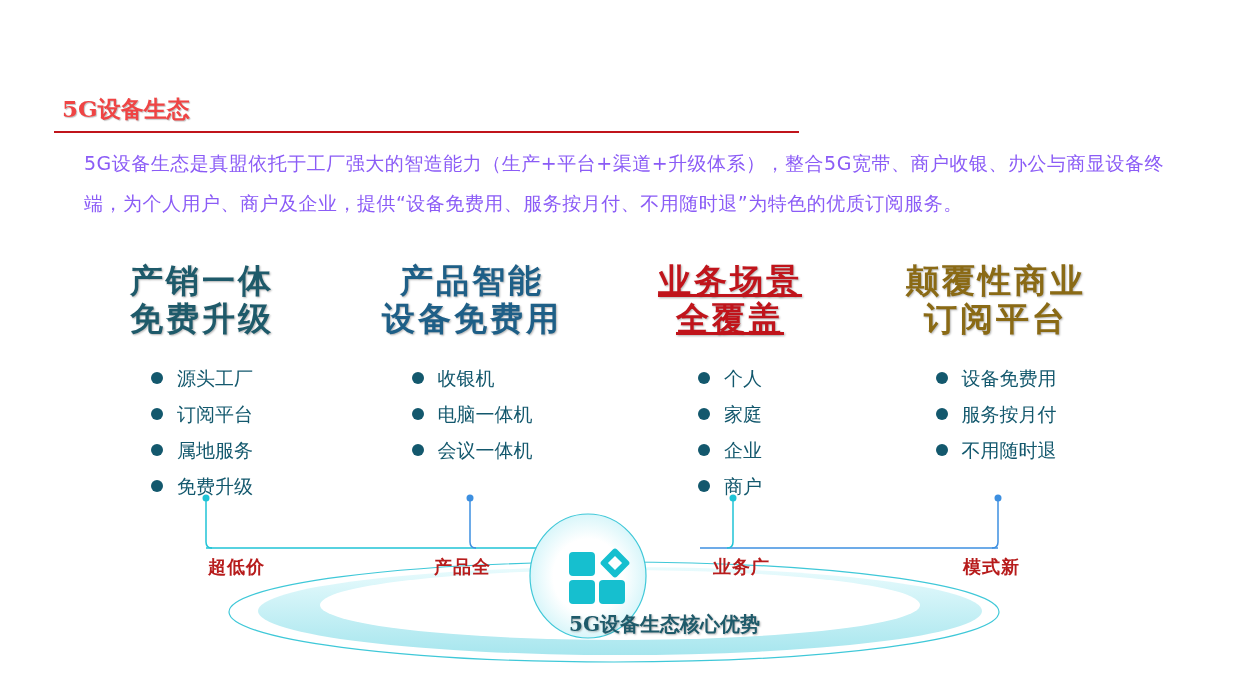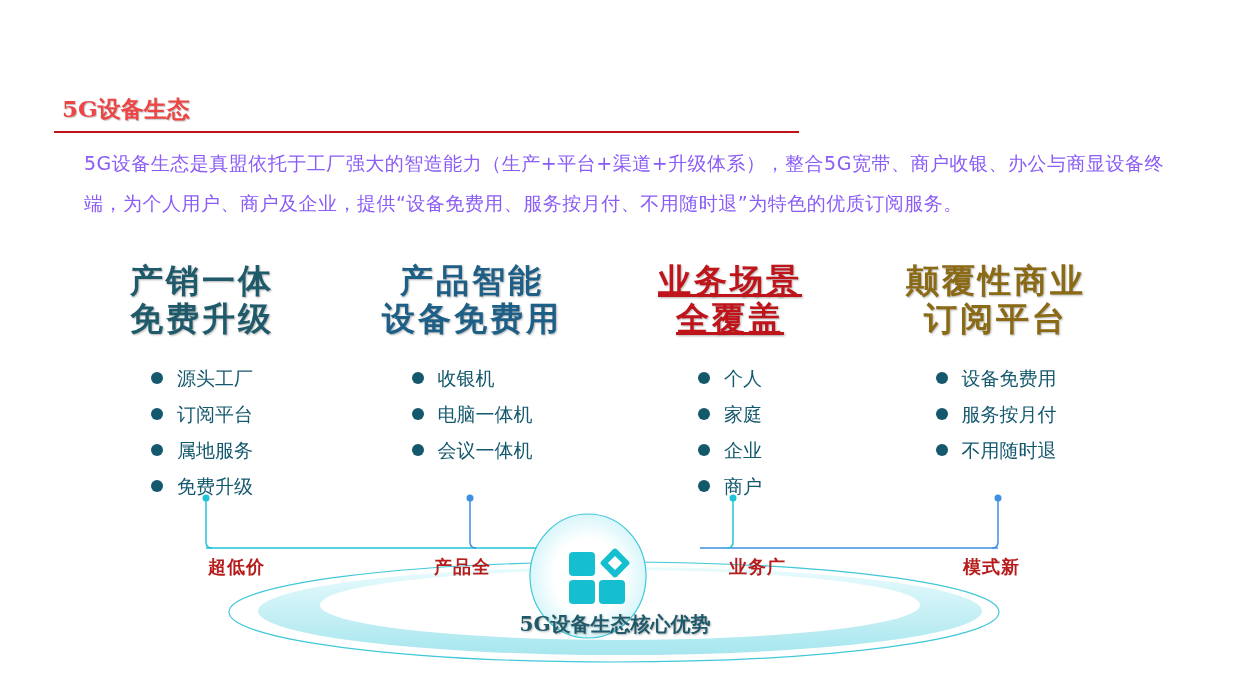--- a/index.html
+++ b/index.html
@@ -15,21 +15,21 @@
                letter-spacing:3px; text-shadow:1px 1px 2px rgba(0,0,0,0.3); }
   .col ul { list-style:none; margin:22px 0 0 0; padding:0; display:inline-block; text-align:left; }
   .col li { font-size:19px; line-height:36px; color:#13586d; display:flex; align-items:center; }
   .col li .dot { width:12px; height:12px; border-radius:50%; background:#13586d; margin-right:14px; flex:none; }
   .h-teal { color:#1e5a6a; }
   .h-blue { color:#1e5f87; }
   .h-red  { color:#c0141b;text-decoration:underline; }
   .h-olive{ color:#8a6a15; }
   .connector-svg { position:absolute; left:0; top:0; }
   .tag { position:absolute; top:555px; font-size:18px; color:#b71c1c; font-weight:bold; letter-spacing:1px; }
-  .core-label { position:absolute; left:470px; top:611px; width:290px; text-align:center;
+  .core-label { position:absolute; left:470px; top:611px; width:290px; text-align:right;
                 font-family:"DejaVu Serif", serif; font-weight:bold; font-size:20px; color:#1e5a6a;
                 text-shadow:1px 1px 2px rgba(0,0,0,0.3); }
 </style>
 </head>
 <body>
 
 <div class="title">5G设备生态</div>
 <div class="title-rule"></div>
 
 <div class="intro">5G设备生态是真盟依托于工厂强大的智造能力（生产+平台+渠道+升级体系），整合5G宽带、商户收银、办公与商显设备终端，为个人用户、商户及企业，提供“设备免费用、服务按月付、不用随时退”为特色的优质订阅服务。</div>
@@ -179,16 +179,16 @@
       </li>
     <li>
         <span class="dot"></span>
         <span>不用随时退</span>
       </li>
   </ul>
 </div>
 
 <div class="tag" style="left:170px;margin-left:38px;">超低价</div>
 <div class="tag" style="left:434px;">产品全</div>
-<div class="tag" style="left:729px;">业务广</div>
+<div class="tag" style="left:713px;">业务广</div>
 <div class="tag" style="left:963px;">模式新</div>
 
 <div class="core-label">5G设备生态核心优势</div>
 
 </body></html>

